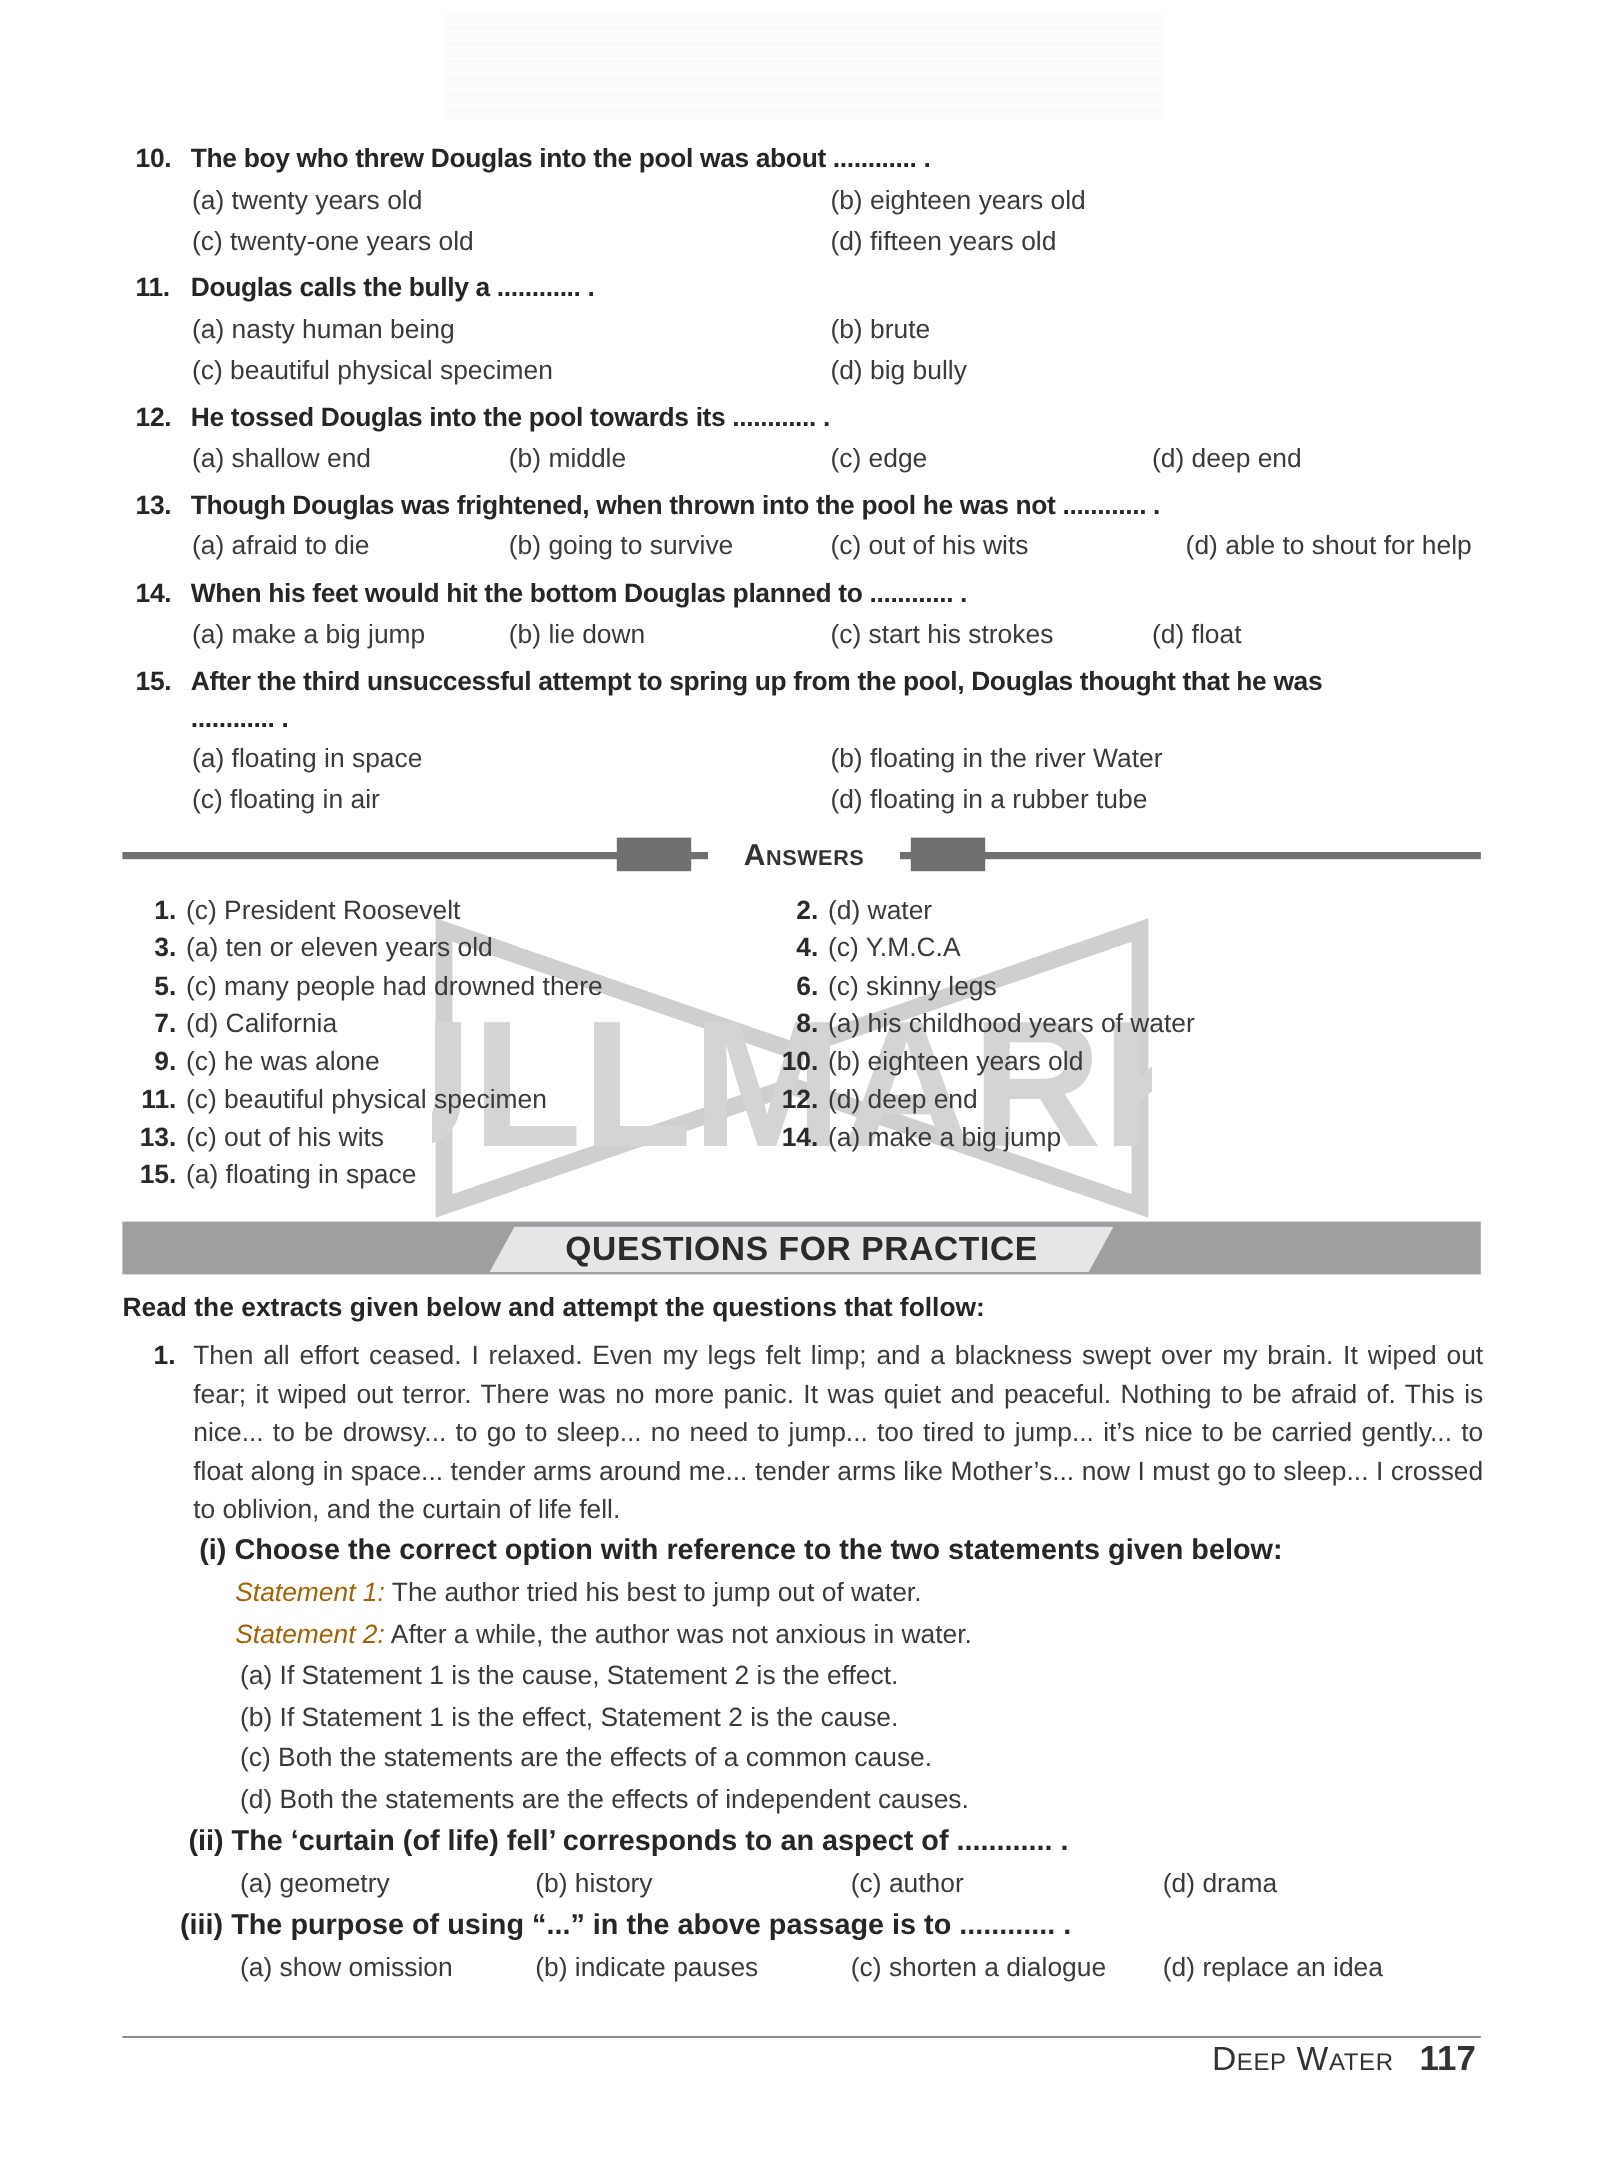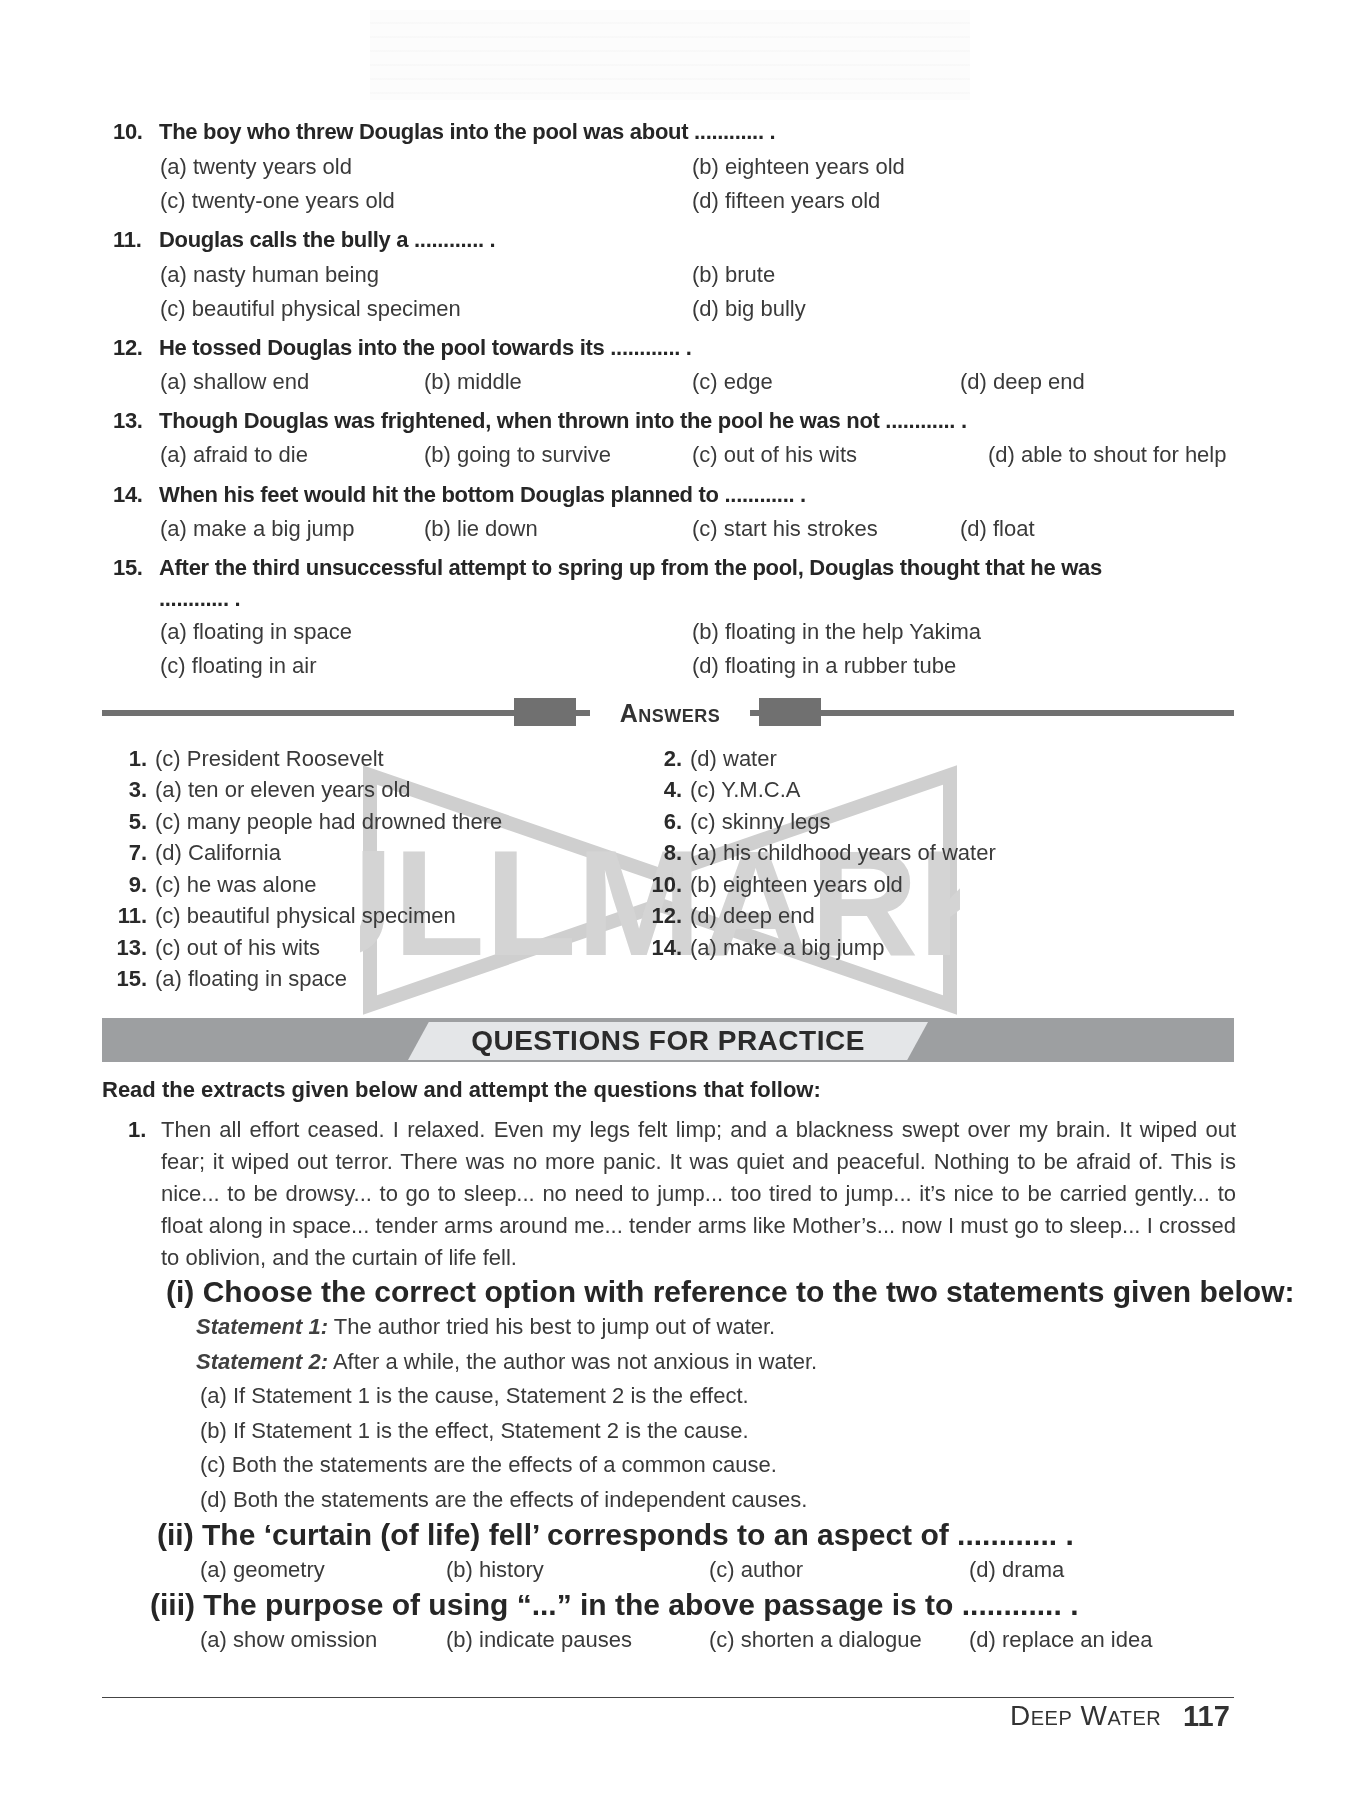--- a/index.html
+++ b/index.html
@@ -22,23 +22,23 @@
   .watermark { position:absolute; left:360px; top:755px; width:600px; height:260px; pointer-events:none; }
   .practice-band { position:absolute; left:102px; top:1018px; width:1132px; height:44px; background:#9d9fa1; }
   .practice-tab { position:absolute; left:408px; top:1022px; width:520px; height:38px; background:#e4e6e8;
                   clip-path:polygon(4% 0,100% 0,96% 100%,0 100%); }
   .practice-title { position:absolute; left:408px; top:1022px; width:520px; height:38px; line-height:38px;
                     text-align:center; font-size:28px; font-weight:bold; color:#2b2b2b; letter-spacing:0.5px; }
   .instr { position:absolute; left:102px; top:1077px; font-size:22px; font-weight:bold; color:#262626; }
   .passage { position:absolute; left:128px; top:1114px; width:1108px; font-size:22px; line-height:32px; color:#3a3a3a; }
   .passage .num { position:absolute; left:0; top:0; font-weight:bold; color:#262626; }
   .passage .txt { margin-left:33px; text-align:justify; }
-  .sub { position:absolute; font-size:30px; font-weight:bold; color:#262626; line-height:28px; white-space:nowrap; }
+  .sub { position:absolute; font-size:24px; font-weight:bold; color:#262626; line-height:28px; white-space:nowrap; }
   .stmt { position:absolute; left:196px; font-size:22px; color:#3a3a3a; line-height:28px; white-space:nowrap; }
-  .stmt i { font-weight:bold; color:#404040; }
+  .stmt i { font-weight:normal; color:#a16207; }
   .footer-line { position:absolute; left:102px; top:1697px; width:1132px; height:1px; background:#444; }
   .footer-title { position:absolute; left:1010px; top:1700px; font-size:28px; color:#333; font-variant:small-caps; letter-spacing:0.5px; }
   .footer-page { position:absolute; left:1183px; top:1700px; font-size:29px; font-weight:bold; color:#333; }
 </style>
 </head>
 <body>
 
 <div class="page">
   <div class="ghost"></div>
 
@@ -68,21 +68,21 @@
 
   <div class="q" style="top:481px"><span class="num">14.</span><span>When his feet would hit the bottom Douglas planned to ............ .</span></div>
   <div class="opt" style="left:160px;top:515px">(a) make a big jump</div>
   <div class="opt" style="left:424px;top:515px">(b) lie down</div>
   <div class="opt" style="left:692px;top:515px">(c) start his strokes</div>
   <div class="opt" style="left:960px;top:515px">(d) float</div>
 
   <div class="q" style="top:554px"><span class="num">15.</span><span>After the third unsuccessful attempt to spring up from the pool, Douglas thought that he was</span></div>
   <div class="q" style="top:585px;left:159px;width:auto">............ .</div>
   <div class="opt" style="left:160px;top:618px">(a) floating in space</div>
-  <div class="opt" style="left:692px;top:618px">(b) floating in the help Yakima</div>
+  <div class="opt" style="left:692px;top:618px">(b) floating in the river Water</div>
   <div class="opt" style="left:160px;top:652px">(c) floating in air</div>
   <div class="opt" style="left:692px;top:652px">(d) floating in a rubber tube</div>
 
   <div class="divider"></div>
   <div class="ans-block" style="left:514px"></div>
   <div class="ans-block" style="left:759px"></div>
   <div class="ans-title">Answers</div>
 
   <svg class="watermark" viewBox="0 0 600 260">
     <polygon points="10,20 300,120 590,20 590,250 300,150 10,250" fill="none" stroke="#cfcfcf" stroke-width="14"></polygon>

